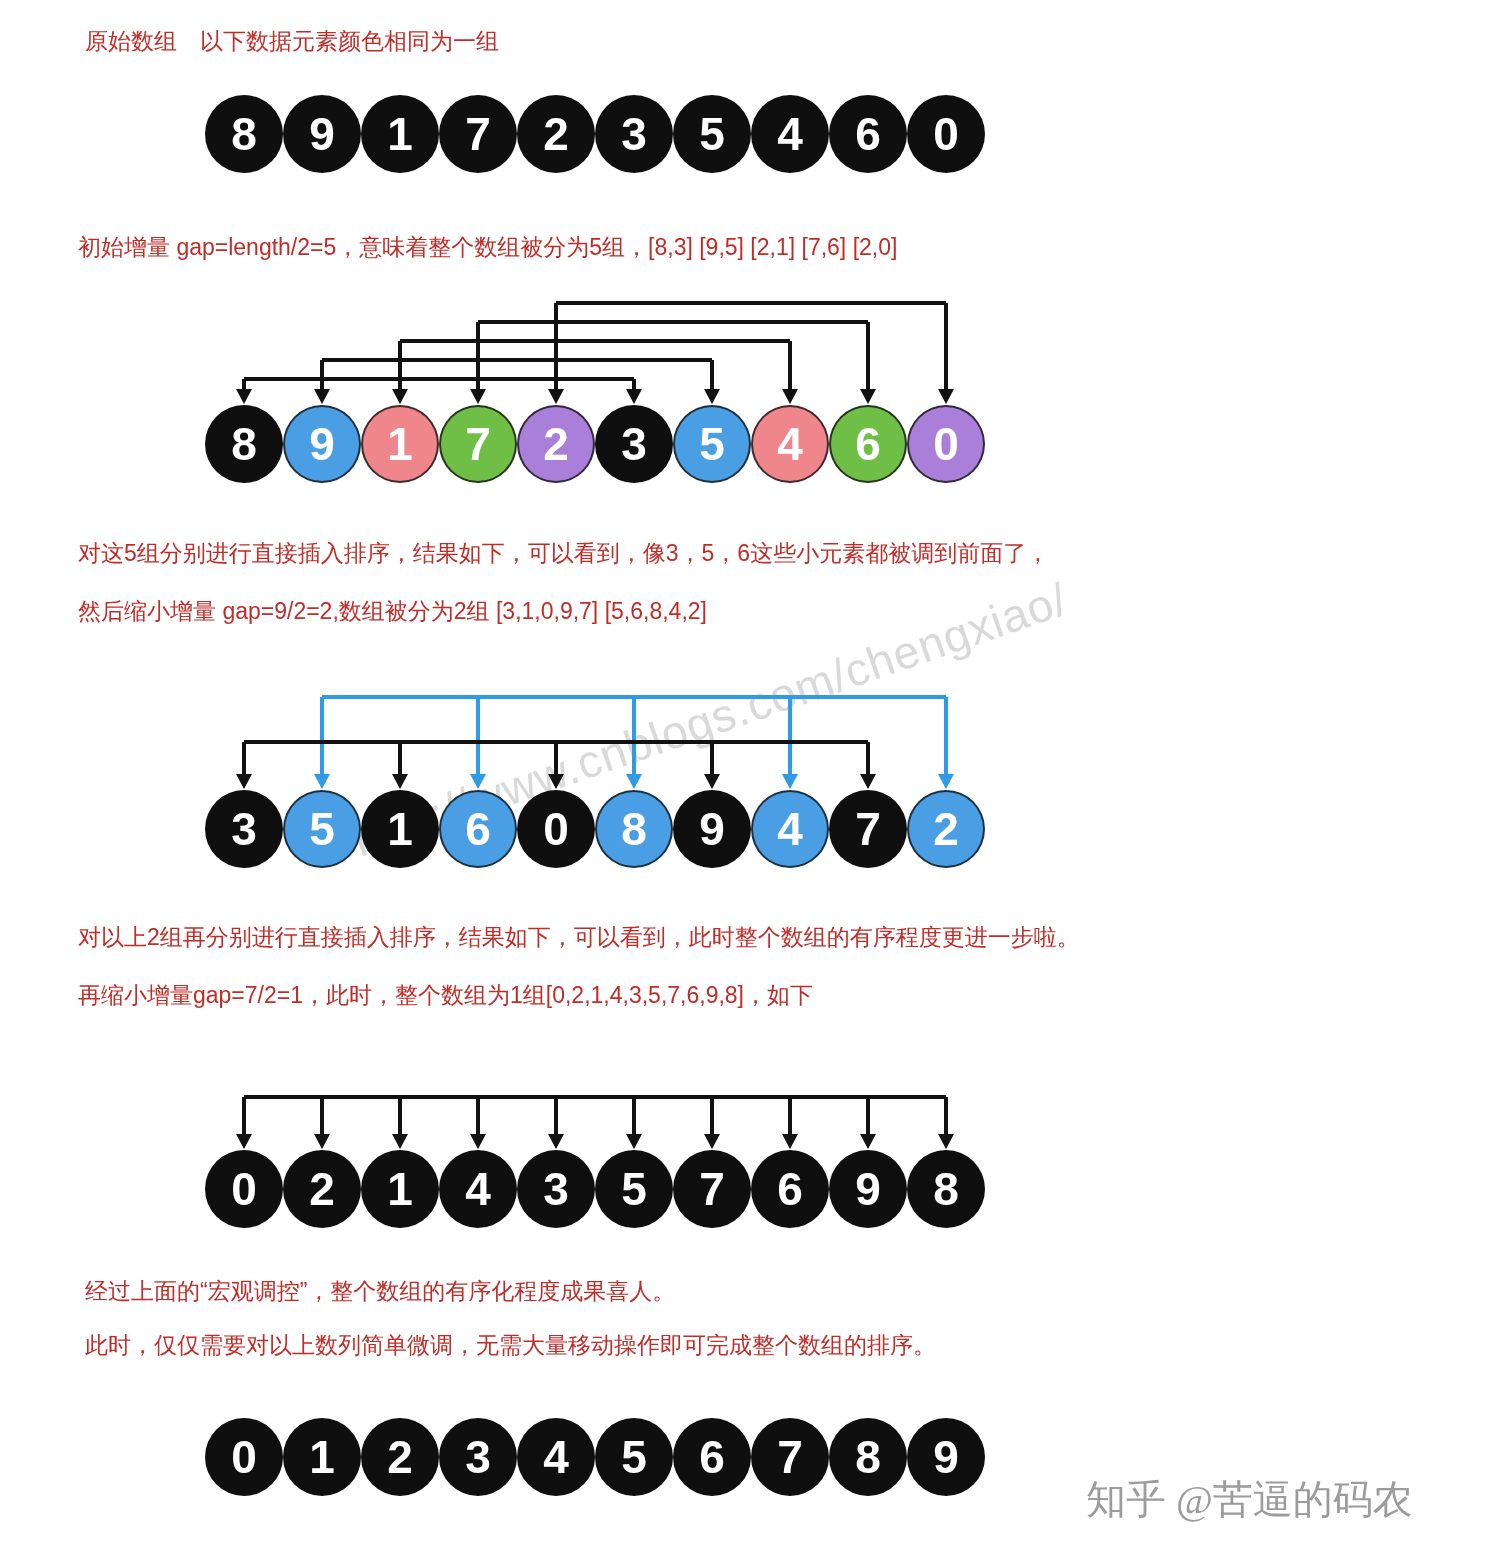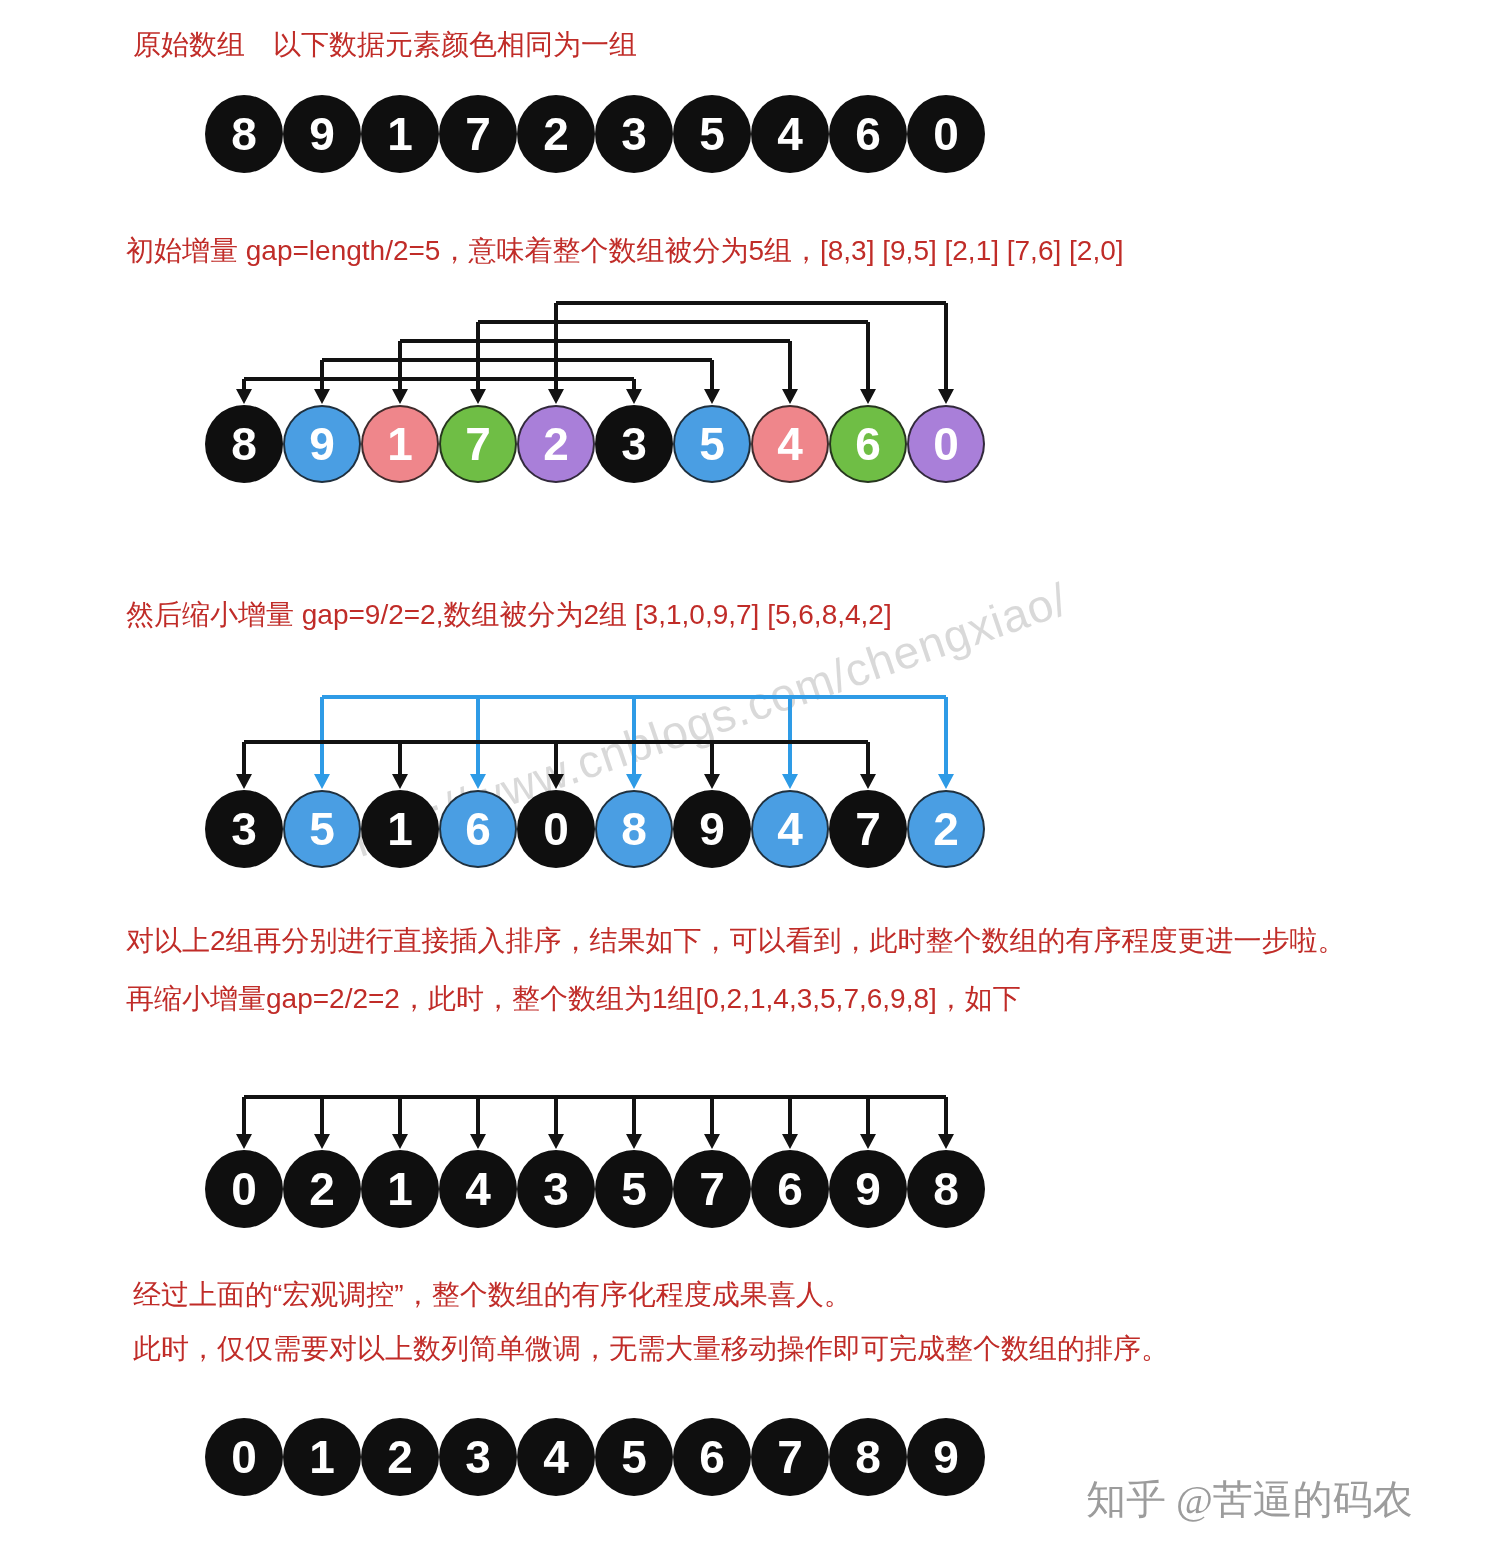--- a/index.html
+++ b/index.html
@@ -9,25 +9,24 @@
     position: relative;
     width: 1494px;
     height: 1558px;
     background: #ffffff;
     overflow: hidden;
   }
 
   .caption {
     position: absolute;
     color: var(--red, #c02c28);
-    font-size: 28px;
+    font-size: 23px;
     line-height: 1.2;
     white-space: nowrap;
     z-index: 4;
-    margin-left: 48px;
   }
 
   .circle-row {
     position: absolute;
     display: flex;
     z-index: 2;
   }
 
   .circle {
     width: 78px;
@@ -177,37 +176,38 @@
       <div class="circle outlined" style="background: rgb(239, 134, 139);">1</div>
       <div class="circle outlined" style="background: rgb(111, 190, 69);">7</div>
       <div class="circle outlined" style="background: rgb(169, 127, 217);">2</div>
       <div class="circle" style="background: rgb(15, 15, 15);">3</div>
       <div class="circle outlined" style="background: rgb(74, 158, 227);">5</div>
       <div class="circle outlined" style="background: rgb(239, 134, 139);">4</div>
       <div class="circle outlined" style="background: rgb(111, 190, 69);">6</div>
       <div class="circle outlined" style="background: rgb(169, 127, 217);">0</div>
     </div>
 
+  <div class="caption" style="left:78px; top:540px;">对这5组分别进行直接插入排序，结果如下，可以看到，像3，5，6这些小元素都被调到前面了，</div>
   <div class="caption" style="left:78px; top:598px;">然后缩小增量 gap=9/2=2,数组被分为2组 [3,1,0,9,7] [5,6,8,4,2]</div>
 
   <div class="circle-row" style="left:205px; top:790px;">
       <div class="circle" style="background: rgb(15, 15, 15);">3</div>
       <div class="circle outlined" style="background: rgb(74, 158, 227);">5</div>
       <div class="circle" style="background: rgb(15, 15, 15);">1</div>
       <div class="circle outlined" style="background: rgb(74, 158, 227);">6</div>
       <div class="circle" style="background: rgb(15, 15, 15);">0</div>
       <div class="circle outlined" style="background: rgb(74, 158, 227);">8</div>
       <div class="circle" style="background: rgb(15, 15, 15);">9</div>
       <div class="circle outlined" style="background: rgb(74, 158, 227);">4</div>
       <div class="circle" style="background: rgb(15, 15, 15);">7</div>
       <div class="circle outlined" style="background: rgb(74, 158, 227);">2</div>
     </div>
 
   <div class="caption" style="left:78px; top:924px;">对以上2组再分别进行直接插入排序，结果如下，可以看到，此时整个数组的有序程度更进一步啦。</div>
-  <div class="caption" style="left:78px; top:982px;">再缩小增量gap=2/2=2，此时，整个数组为1组[0,2,1,4,3,5,7,6,9,8]，如下</div>
+  <div class="caption" style="left:78px; top:982px;">再缩小增量gap=7/2=1，此时，整个数组为1组[0,2,1,4,3,5,7,6,9,8]，如下</div>
 
   <div class="circle-row" style="left:205px; top:1150px;">
       <div class="circle" style="background: rgb(15, 15, 15);">0</div>
       <div class="circle" style="background: rgb(15, 15, 15);">2</div>
       <div class="circle" style="background: rgb(15, 15, 15);">1</div>
       <div class="circle" style="background: rgb(15, 15, 15);">4</div>
       <div class="circle" style="background: rgb(15, 15, 15);">3</div>
       <div class="circle" style="background: rgb(15, 15, 15);">5</div>
       <div class="circle" style="background: rgb(15, 15, 15);">7</div>
       <div class="circle" style="background: rgb(15, 15, 15);">6</div>

